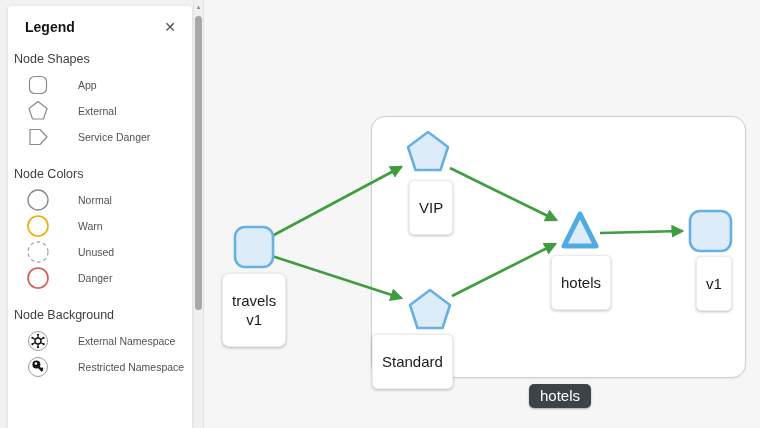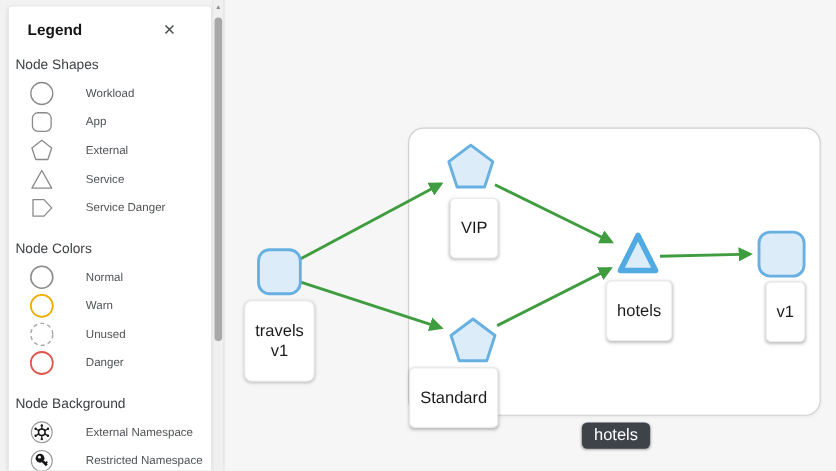--- a/index.html
+++ b/index.html
@@ -15,21 +15,21 @@
   .legend-panel {
     position:absolute; left:8px; top:6px; width:184px; height:422px;
     background:#ffffff;
     box-shadow:0 1px 4px rgba(0,0,0,.12);
     border-radius:3px 3px 0 0;
     overflow:hidden;
     z-index:5;
   }
   .legend-header {
     display:flex; align-items:center; justify-content:space-between;
-    padding:13px 32px 0 17px;
+    padding:13px 16px 0 17px;
   }
   .legend-title { font-size:14px; font-weight:bold; color:#151515; }
   .legend-close {
     font-size:14px; color:#4f5255; cursor:pointer; line-height:1;
     background:none; border:none; font-family:inherit;
   }
   .legend-section-heading {
     font-size:12.5px; color:#3c3f42;
     padding-left:6px; margin-top:17px; margin-bottom:6px;
   }
@@ -98,48 +98,32 @@
   <div class="legend-header">
     <span class="legend-title">Legend</span>
     <button class="legend-close">✕</button>
   </div>
 
   <div class="legend-section-heading">Node Shapes</div>
 
   <div class="legend-row">
     <span class="legend-icon-cell">
       <svg width="24" height="24">
-          <circle cx="12" cy="12" r="10" fill="none" stroke="#8a8a8a" stroke-width="1.2"></circle>
-        </svg>
-    </span>
-    <span class="legend-label">Workload</span>
-  </div>
-  <div class="legend-row">
-    <span class="legend-icon-cell">
-      <svg width="24" height="24">
           <rect x="3.5" y="3.5" width="17" height="17" rx="5" fill="none" stroke="#8a8a8a" stroke-width="1.2"></rect>
         </svg>
     </span>
     <span class="legend-label">App</span>
   </div>
   <div class="legend-row">
     <span class="legend-icon-cell">
       <svg width="24" height="24">
           <polygon points="12,2.5 21,9.5 17.5,20 6.5,20 3,9.5" fill="none" stroke="#8a8a8a" stroke-width="1.2" stroke-linejoin="round"></polygon>
         </svg>
     </span>
     <span class="legend-label">External</span>
-  </div>
-  <div class="legend-row">
-    <span class="legend-icon-cell">
-      <svg width="24" height="24">
-          <polygon points="12,4 21,20 3,20" fill="none" stroke="#8a8a8a" stroke-width="1.2" stroke-linejoin="round"></polygon>
-        </svg>
-    </span>
-    <span class="legend-label">Service</span>
   </div>
   <div class="legend-row">
     <span class="legend-icon-cell">
       <svg width="24" height="24">
           <polygon points="4,4.5 14,4.5 21,12 14,19.5 4,19.5" fill="none" stroke="#8a8a8a" stroke-width="1.2" stroke-linejoin="round"></polygon>
         </svg>
     </span>
     <span class="legend-label">Service Danger</span>
   </div>
 

